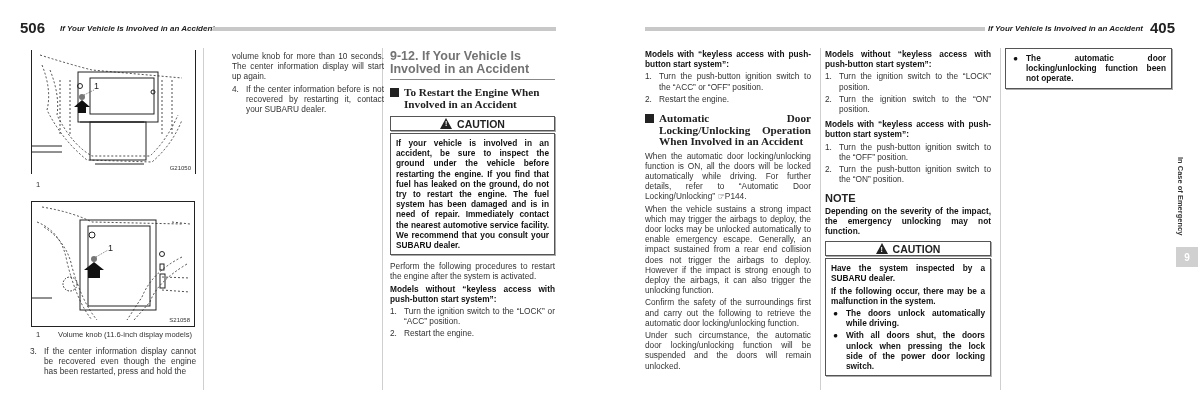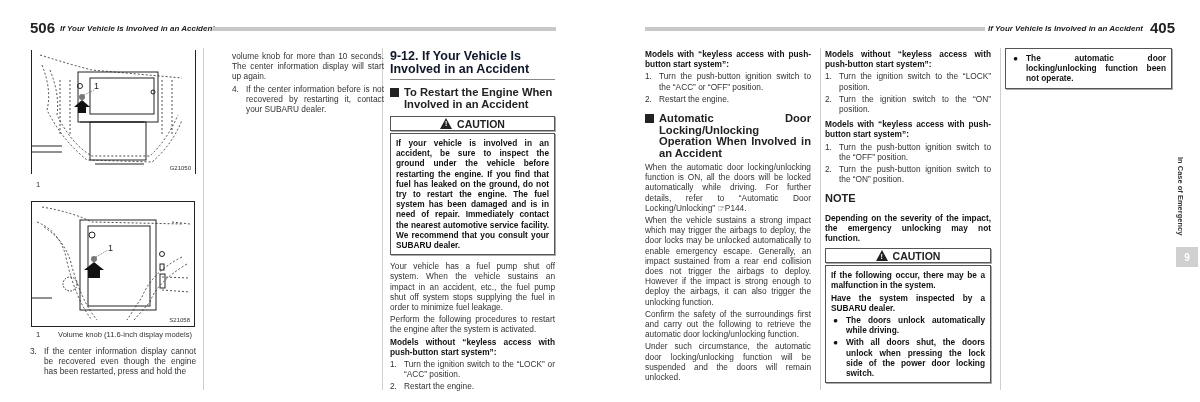--- a/index.html
+++ b/index.html
@@ -15,22 +15,22 @@
   
   .vline { width:1px; background:#cfcfcf; }
 
   .body { font-size:8.3px; line-height:10.2px; color:#333; text-align:justify; }
   .bold { font-weight:bold; color:#111; }
   .li { display:flex; }
   .li .n { width:14px; flex:none; }
   .li .t { flex:1; text-align:justify; }
   p { margin:0 0 2px 0; }
 
-  .h1 { font-weight:bold; font-size:12.5px; line-height:13px; color:#0f172a; }
-  .h2 { font-weight:bold; font-size:11.2px; line-height:11.5px; color:#222; display:flex; }
+  .h1 { font-weight:bold; font-size:12.5px; line-height:13px; color:#737373; }
+  .h2 { font-weight:bold; font-size:11.2px; line-height:11.5px; color:#222; display:flex;font-family:Liberation Serif, serif; }
   .h2 .sq { width:9px; height:9px; background:#222; margin:1px 5px 0 0; flex:none; }
   .h1rule { height:1px; background:#888; }
 
   .caution-hd { border:1px solid #555; height:13px; display:flex; align-items:center; justify-content:center;
                 font-size:10.5px; font-weight:bold; color:#222; box-shadow:1px 1px 0 #aaa; }
   .caution-hd .tri { width:0; height:0; border-left:6px solid transparent; border-right:6px solid transparent;
                      border-bottom:11px solid #222; position:relative; margin-right:5px; }
   .caution-hd .tri span { position:absolute; left:-1px; top:2px; color:#fff; font-size:7px; font-weight:bold; }
   .caution-bd { border:1px solid #555; padding:4px 5px; font-size:8.3px; line-height:10.2px; font-weight:bold;
                 color:#111; text-align:justify; box-shadow:1px 1px 0 #aaa; }
@@ -46,21 +46,21 @@
 
   .note-h { font-weight:bold; font-size:11px; color:#222; }
 
   .tab-text { writing-mode:vertical-rl; font-size:7.5px; font-weight:bold; color:#333; }
   .tab-box { width:22px; height:20px; background:#d0d0d0; color:#fff; font-weight:bold; font-size:10px;
              display:flex; align-items:center; justify-content:center; }
 </style>
 </head>
 <body>
 
-<div class="abs pnum" style="left:30px;top:19px;">506</div>
+<div class="abs pnum" style="left:20px;top:19px;">506</div>
 <div class="abs hdr-title" style="left:60px;top:24px;">If Your Vehicle Is Involved in an Accident</div>
 <div class="abs hdr-rule" style="left:213px;top:27px;width:343px;"></div>
 
 <div class="abs vline" style="left:203px;top:48px;height:342px;"></div>
 <div class="abs vline" style="left:382px;top:48px;height:342px;"></div>
 
 <div class="abs fig" style="left:31px;top:50px;width:163px;height:124px;">
   <svg width="163" height="124" viewBox="0 0 163 124">
     <g fill="none" stroke="#222" stroke-width="0.8" stroke-dasharray="2,2">
       <path d="M8,5 Q40,15 60,20 L150,28"></path>
@@ -143,21 +143,20 @@
     <span>To Restart the Engine When Involved in an Accident</span>
   </div>
   <div class="caution-hd" style="margin-top:6px;">
     <span class="tri">
         <span>!</span>
       </span>
     <span>CAUTION</span>
   </div>
   <div class="caution-bd" style="margin-top:2px;">If your vehicle is involved in an accident, be sure to inspect the ground under the vehicle before restarting the engine. If you find that fuel has leaked on the ground, do not try to restart the engine. The fuel system has been damaged and is in need of repair. Immediately contact the nearest automotive service facility. We recommend that you consult your SUBARU dealer.</div>
   <div class="body" style="margin-top:6px;">
-    <p>Your vehicle has a fuel pump shut off system. When the vehicle sustains an impact in an accident, etc., the fuel pump shut off system stops supplying the fuel in order to minimize fuel leakage.</p>
     <p>Perform the following procedures to restart the engine after the system is activated.</p>
     <p class="bold">Models without “keyless access with push-button start system”:</p>
     <div class="li">
       <span class="n">1.</span>
       <span class="t">Turn the ignition switch to the “LOCK” or “ACC” position.</span>
     </div>
     <div class="li" style="margin-top:2px;">
       <span class="n">2.</span>
       <span class="t">Restart the engine.</span>
     </div>
@@ -206,30 +205,30 @@
   <p class="bold" style="margin-top:5px;">Models with “keyless access with push-button start system”:</p>
   <div class="li">
     <span class="n">1.</span>
     <span class="t">Turn the push-button ignition switch to the “OFF” position.</span>
   </div>
   <div class="li" style="margin-top:2px;">
     <span class="n">2.</span>
     <span class="t">Turn the push-button ignition switch to the “ON” position.</span>
   </div>
   <div class="note-h" style="margin-top:9px;">NOTE</div>
-  <p class="bold" style="margin-top:9px;">Depending on the severity of the impact, the emergency unlocking may not function.</p>
+  <p class="bold" style="margin-top:2px;">Depending on the severity of the impact, the emergency unlocking may not function.</p>
   <div class="caution-hd" style="margin-top:5px;">
     <span class="tri">
         <span>!</span>
       </span>
     <span>CAUTION</span>
   </div>
   <div class="caution-bd" style="margin-top:2px;">
+    <p>Have the system inspected by a SUBARU dealer.</p>
     <p>If the following occur, there may be a malfunction in the system.</p>
-    <p>Have the system inspected by a SUBARU dealer.</p>
     <div class="bul">
       <span class="d">●</span>
       <span class="t">The doors unlock automatically while driving.</span>
     </div>
     <div class="bul" style="margin-top:2px;">
       <span class="d">●</span>
       <span class="t">With all doors shut, the doors unlock when pressing the lock side of the power door locking switch.</span>
     </div>
   </div>
 </div>

